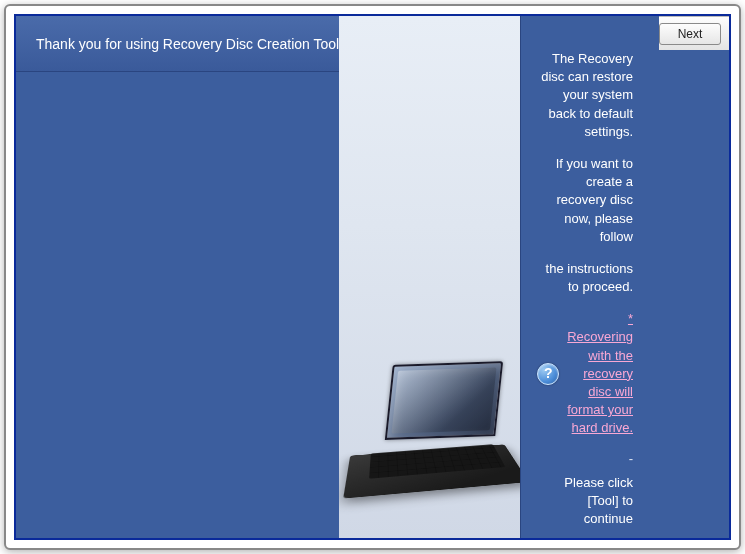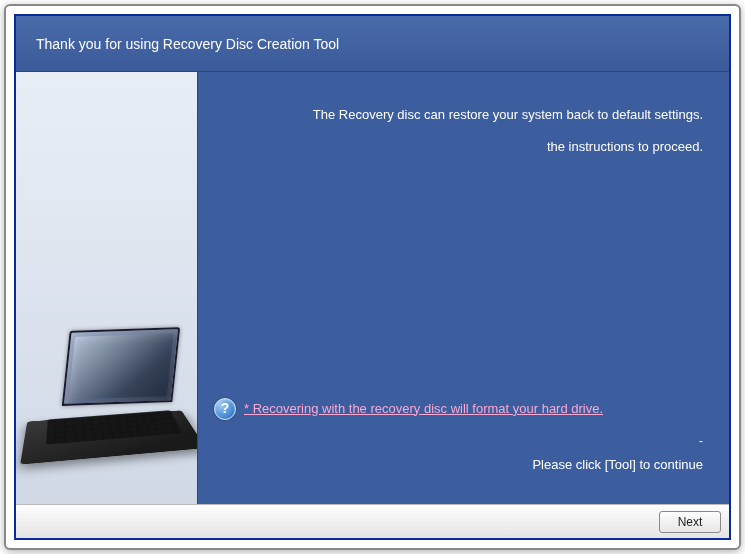--- a/index.html
+++ b/index.html
@@ -18,21 +18,21 @@
     border-radius: 6px;
     box-shadow: 0 2px 8px rgba(0,0,0,0.3);
     background: #fff;
     padding: 8px;
   }
   .inner-border {
     width: 100%;
     height: 100%;
     border: 2px solid #0a2a9a;
     display: flex;
-    flex-direction: column;
+    flex-direction: row;
     background: #3c5e9e;
   }
   .header-bar {
     height: 56px;
     background: linear-gradient(180deg, #4a6baa 0%, #3a5a9a 100%);
     border-bottom: 1px solid #2a4580;
     display: flex;
     align-items: center;
     padding-left: 20px;
     color: #fff;
@@ -170,20 +170,21 @@
       <div class="left-img">
         <div class="laptop">
           <div class="laptop-screen"></div>
           <div class="laptop-base"></div>
           <div class="laptop-keys"></div>
         </div>
       </div>
 
       <div class="content">
         <p>The Recovery disc can restore your system back to default settings.</p>
+        <p>If you want to create a recovery disc now, please follow</p>
         <p>the instructions to proceed.</p>
 
         <div class="spacer"></div>
 
         <div class="warning-row">
           <div class="help-icon">
             <span>?</span>
           </div>
           <span class="warning-link">* Recovering with the recovery disc will format your hard drive.</span>
         </div>

